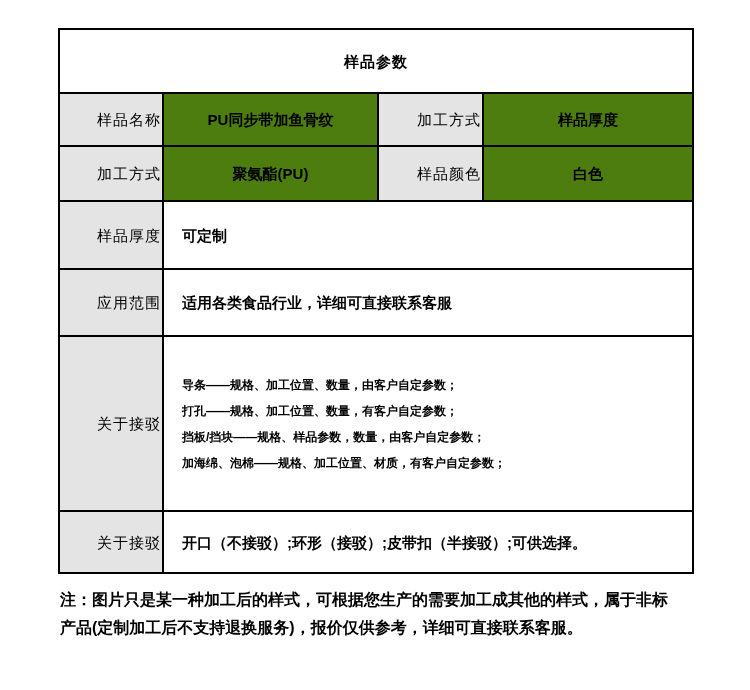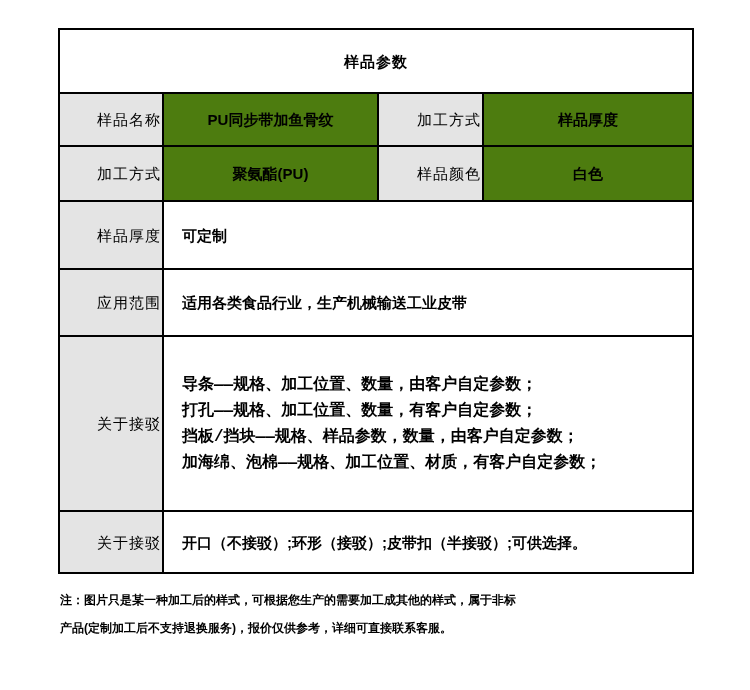--- a/index.html
+++ b/index.html
@@ -61,31 +61,30 @@
     padding-left: 18px;
   }
   tr.r1 td { height: 49px; }
   tr.r2 td { height: 51px; }
   tr.r3 td { height: 64px; }
   tr.r4 td { height: 63px; }
   tr.r5 td { height: 171px; }
   tr.r6 td { height: 58px; }
   .multiline div {
     font-weight: 700;
-    font-size: 16px;
+    font-size: 12px;
     line-height: 26px;
     white-space: nowrap;
-    font-family: Liberation Mono, monospace;
   }
   .note {
     position: absolute;
     left: 60px;
     top: 586px;
     width: 645px;
-    font-size: 12px;
+    font-size: 16px;
     font-weight: 700;
     line-height: 28px;
     text-align: left;
   }
 </style>
 </head>
 <body>
 
 <div class="page">
 
@@ -116,21 +115,21 @@
       <td class="val-c">白色</td>
     </tr>
 
     <tr class="r3">
       <td class="lbl">样品厚度</td>
       <td class="val-l" colspan="3">可定制</td>
     </tr>
 
     <tr class="r4">
       <td class="lbl">应用范围</td>
-      <td class="val-l" colspan="3">适用各类食品行业，生产机械输送工业皮带</td>
+      <td class="val-l" colspan="3">适用各类食品行业，详细可直接联系客服</td>
     </tr>
 
     <tr class="r5">
       <td class="lbl">关于接驳</td>
       <td class="val-l multiline" colspan="3">
         <div>导条——规格、加工位置、数量，由客户自定参数；</div>
         <div>打孔——规格、加工位置、数量，有客户自定参数；</div>
         <div>挡板/挡块——规格、样品参数，数量，由客户自定参数；</div>
         <div>加海绵、泡棉——规格、加工位置、材质，有客户自定参数；</div>
       </td>

